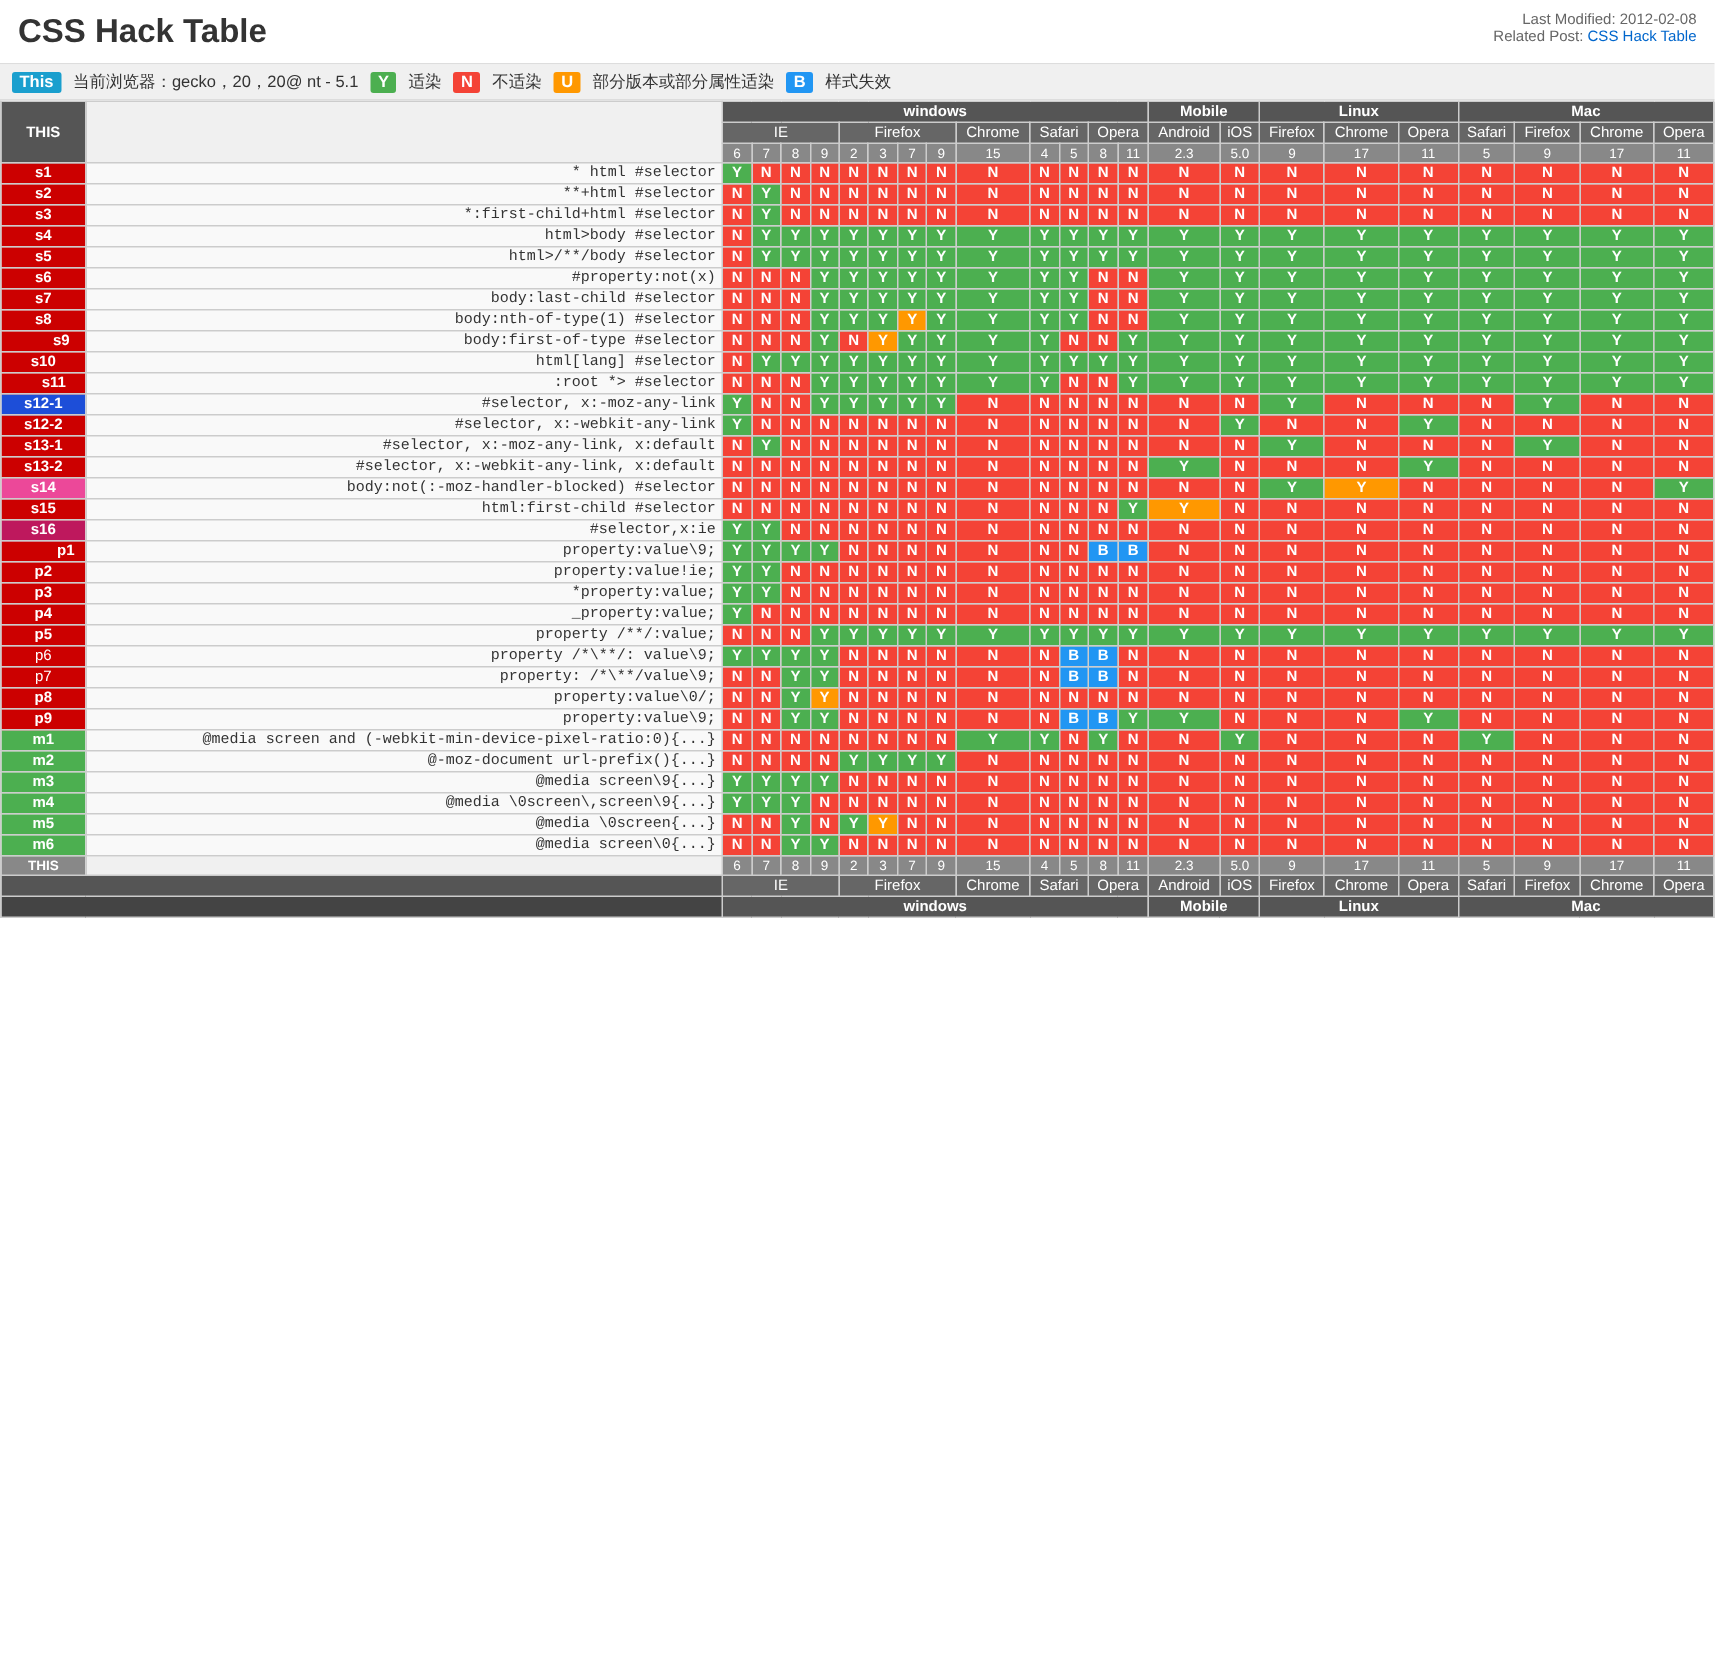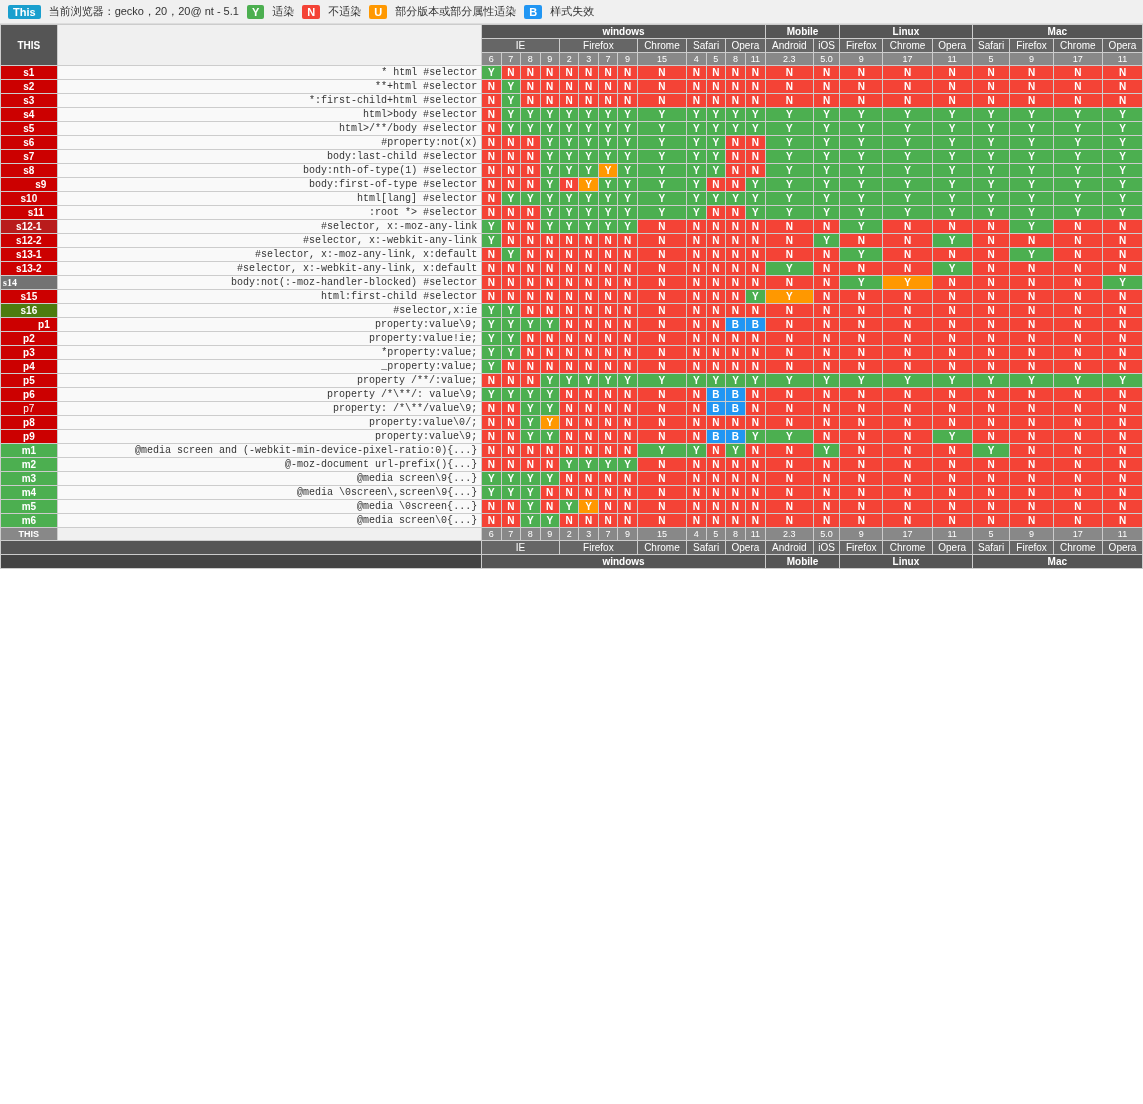--- a/index.html
+++ b/index.html
@@ -35,20 +35,30 @@
     .ver-row td { background: #888; color: #fff; font-size: 9px; }
     .browser-row td { background: #666; color: #fff; font-size: 10px; }
     .platform-row td { background: #555; color: #fff; font-size: 10px; }
     
     .selector-code { font-family: 'Courier New', monospace; font-size: 10px; }
   </style>
 </head>
 <body>
 
 <div style="position:relative;">
+  <div class="page-header">
+    <h1>CSS Hack Table</h1>
+    <div class="meta-info">
+      <div>Last Modified: 2012-02-08</div>
+      <div>
+        <span>Related Post:</span>
+        <a href="#">CSS Hack Table</a>
+      </div>
+    </div>
+  </div>
 
   <div class="legend-bar">
     <span class="badge badge-this">This</span>
     <span>当前浏览器：gecko，20，20@ nt - 5.1</span>
     <span class="badge badge-y">Y</span>
     <span>适染</span>
     <span class="badge badge-n">N</span>
     <span>不适染</span>
     <span class="badge badge-u">U</span>
     <span>部分版本或部分属性适染</span>
@@ -392,21 +402,21 @@
             <td class="cell-y">Y</td>
             <td class="cell-y">Y</td>
             <td class="cell-y">Y</td>
             <td class="cell-y">Y</td>
             <td class="cell-y">Y</td>
             <td class="cell-y">Y</td>
             <td class="cell-y">Y</td>
             <td class="cell-y">Y</td>
           </tr>
           <tr>
-            <td style="font-weight: bold; text-align: center; font-size: 10px; color: rgb(255, 255, 255); background: #b91c1c;">s12-1</td>
+            <td style="font-weight: bold; text-align: center; font-size: 10px; color: rgb(255, 255, 255); background: #1d4ed8;">s12-1</td>
             <td class="col-selector selector-code">#selector, x:-moz-any-link</td>
             <td class="cell-y">Y</td>
             <td class="cell-n">N</td>
             <td class="cell-n">N</td>
             <td class="cell-y">Y</td>
             <td class="cell-y">Y</td>
             <td class="cell-y">Y</td>
             <td class="cell-y">Y</td>
             <td class="cell-y">Y</td>
             <td class="cell-n">N</td>
@@ -496,21 +506,21 @@
             <td class="cell-n">N</td>
             <td class="cell-n">N</td>
             <td class="cell-n">N</td>
             <td class="cell-y">Y</td>
             <td class="cell-n">N</td>
             <td class="cell-n">N</td>
             <td class="cell-n">N</td>
             <td class="cell-n">N</td>
           </tr>
           <tr>
-            <td style="font-weight: bold; text-align: left; font-size: 10px; color: rgb(255, 255, 255); background: #737373; font-family: Liberation Serif, serif;">s14</td>
+            <td style="font-weight: bold; text-align: center; font-size: 10px; color: rgb(255, 255, 255); background: #ec4899;">s14</td>
             <td class="col-selector selector-code">body:not(:-moz-handler-blocked) #selector</td>
             <td class="cell-n">N</td>
             <td class="cell-n">N</td>
             <td class="cell-n">N</td>
             <td class="cell-n">N</td>
             <td class="cell-n">N</td>
             <td class="cell-n">N</td>
             <td class="cell-n">N</td>
             <td class="cell-n">N</td>
             <td class="cell-n">N</td>
@@ -548,21 +558,21 @@
             <td class="cell-n">N</td>
             <td class="cell-n">N</td>
             <td class="cell-n">N</td>
             <td class="cell-n">N</td>
             <td class="cell-n">N</td>
             <td class="cell-n">N</td>
             <td class="cell-n">N</td>
             <td class="cell-n">N</td>
           </tr>
           <tr>
-            <td style="font-weight: bold; text-align: center; font-size: 10px; color: rgb(255, 255, 255); background: #4d7c0f;">s16</td>
+            <td style="font-weight: bold; text-align: center; font-size: 10px; color: rgb(255, 255, 255); background: #be185d;">s16</td>
             <td class="col-selector selector-code">#selector,x:ie</td>
             <td class="cell-y">Y</td>
             <td class="cell-y">Y</td>
             <td class="cell-n">N</td>
             <td class="cell-n">N</td>
             <td class="cell-n">N</td>
             <td class="cell-n">N</td>
             <td class="cell-n">N</td>
             <td class="cell-n">N</td>
             <td class="cell-n">N</td>
@@ -704,21 +714,21 @@
             <td class="cell-y">Y</td>
             <td class="cell-y">Y</td>
             <td class="cell-y">Y</td>
             <td class="cell-y">Y</td>
             <td class="cell-y">Y</td>
             <td class="cell-y">Y</td>
             <td class="cell-y">Y</td>
             <td class="cell-y">Y</td>
           </tr>
           <tr>
-            <td style="font-weight: bold; text-align: center; font-size: 10px; color: rgb(255, 255, 255); background: rgb(204, 0, 0);">p6</td>
+            <td style="font-weight: normal; text-align: center; font-size: 10px; color: rgb(255, 255, 255); background: rgb(204, 0, 0);">p6</td>
             <td class="col-selector selector-code">property /*\**/: value\9;</td>
             <td class="cell-y">Y</td>
             <td class="cell-y">Y</td>
             <td class="cell-y">Y</td>
             <td class="cell-y">Y</td>
             <td class="cell-n">N</td>
             <td class="cell-n">N</td>
             <td class="cell-n">N</td>
             <td class="cell-n">N</td>
             <td class="cell-n">N</td>

